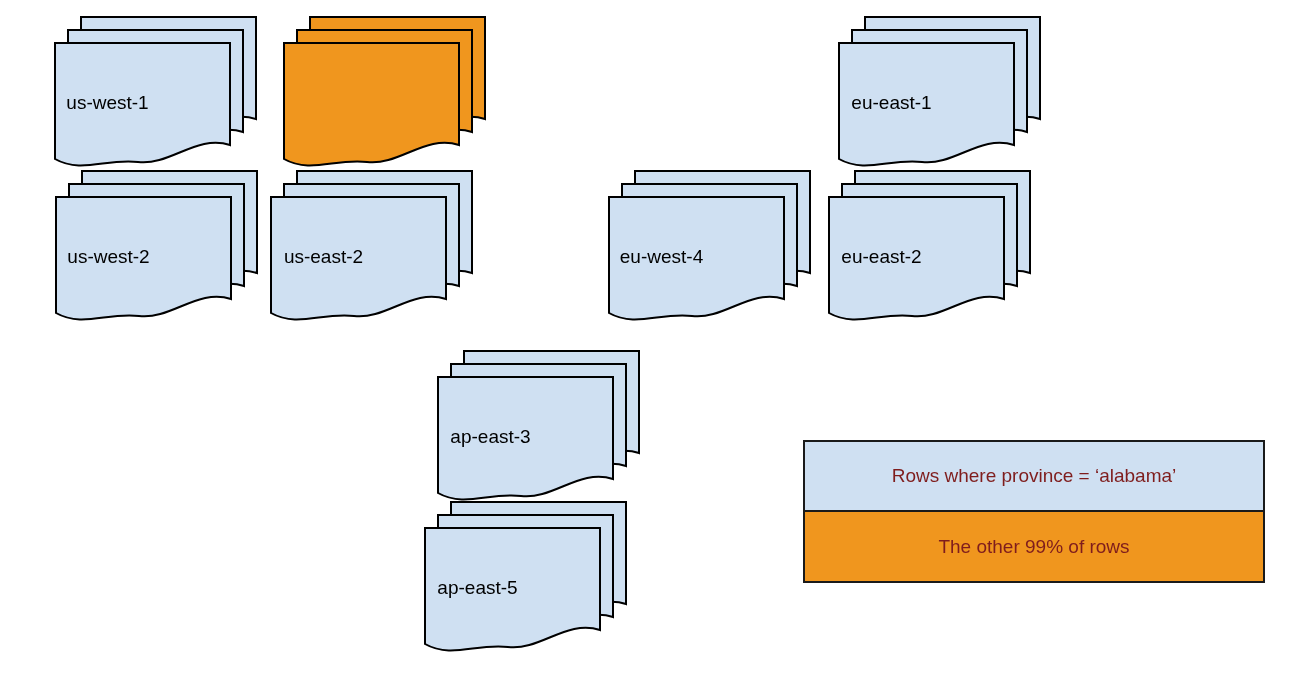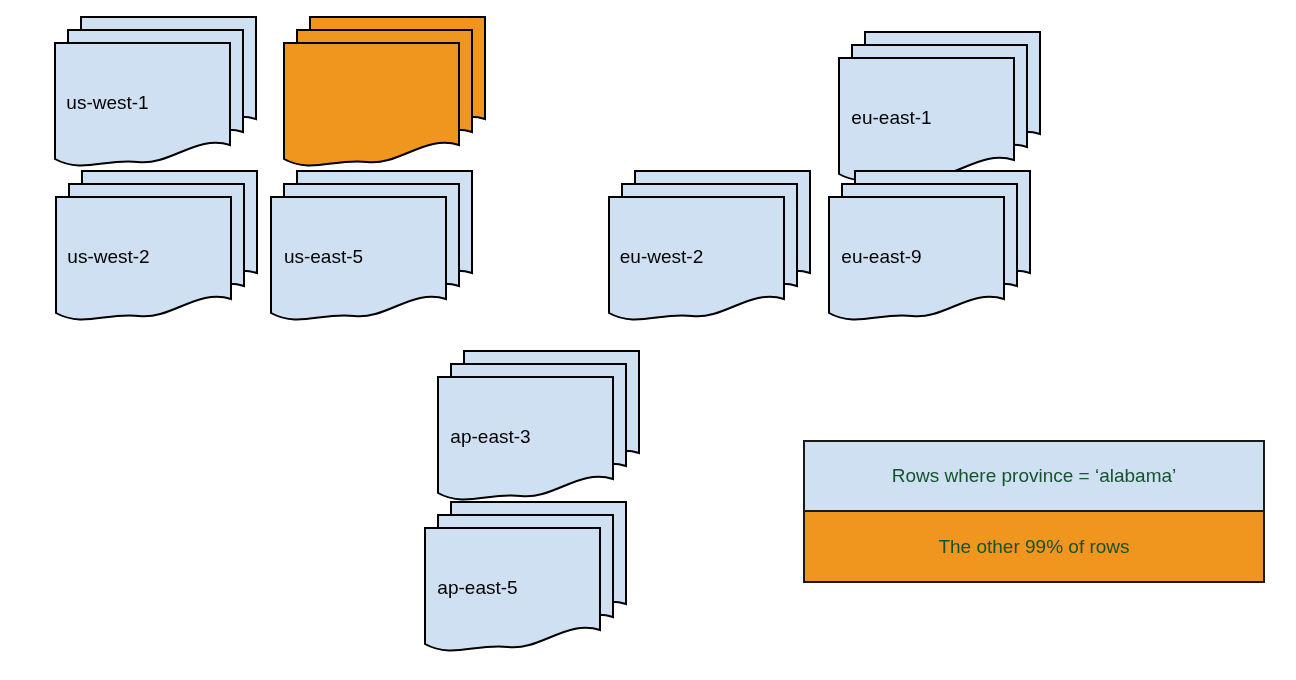--- a/index.html
+++ b/index.html
@@ -51,21 +51,21 @@
     border: 2px solid #1a1a1a;
     box-sizing: border-box;
     display: flex;
     flex-direction: column;
   }
   .legend-row {
     display: flex;
     align-items: center;
     justify-content: center;
     font-size: 19px;
-    color: #14532d;
+    color: #7f1d1d;
     box-sizing: border-box;
   }
   .legend-row.blue {
     height: 70px;
     background: #cfe0f2;
     border-bottom: 2px solid #1a1a1a;
   }
   .legend-row.orange {
     height: 69px;
     background: #f0961e;
@@ -87,21 +87,21 @@
 
   <div class="stack orange" style="left:247px; top:16px;">
     <svg width="204" height="158" viewBox="0 0 204 158" aria-hidden="true">
       <path class="sheet" transform="translate(27,1)" d="M0,0 H175 V102 C142,91 115,123 83,119 C51,115 27,131 0,116 Z"></path>
       <path class="sheet" transform="translate(14,14)" d="M0,0 H175 V102 C142,91 115,123 83,119 C51,115 27,131 0,116 Z"></path>
       <path class="sheet" transform="translate(1,27)" d="M0,0 H175 V102 C142,91 115,123 83,119 C51,115 27,131 0,116 Z"></path>
     </svg>
   </div>
 
 
-  <div class="stack blue" style="left:802px; top:31px;">
+  <div class="stack blue" style="left:802px; top:16px;">
     <svg width="204" height="158" viewBox="0 0 204 158" aria-hidden="true">
       <path class="sheet" transform="translate(27,1)" d="M0,0 H175 V102 C142,91 115,123 83,119 C51,115 27,131 0,116 Z"></path>
       <path class="sheet" transform="translate(14,14)" d="M0,0 H175 V102 C142,91 115,123 83,119 C51,115 27,131 0,116 Z"></path>
       <path class="sheet" transform="translate(1,27)" d="M0,0 H175 V102 C142,91 115,123 83,119 C51,115 27,131 0,116 Z"></path>
     </svg>
     <div class="stack-label">eu-east-1</div>
   </div>
 
   <div class="stack blue" style="left:19px; top:170px;text-decoration:underline;">
     <svg width="204" height="158" viewBox="0 0 204 158" aria-hidden="true">
@@ -111,39 +111,39 @@
     </svg>
     <div class="stack-label">us-west-2</div>
   </div>
 
   <div class="stack blue" style="left:234px; top:170px;">
     <svg width="204" height="158" viewBox="0 0 204 158" aria-hidden="true">
       <path class="sheet" transform="translate(27,1)" d="M0,0 H175 V102 C142,91 115,123 83,119 C51,115 27,131 0,116 Z"></path>
       <path class="sheet" transform="translate(14,14)" d="M0,0 H175 V102 C142,91 115,123 83,119 C51,115 27,131 0,116 Z"></path>
       <path class="sheet" transform="translate(1,27)" d="M0,0 H175 V102 C142,91 115,123 83,119 C51,115 27,131 0,116 Z"></path>
     </svg>
-    <div class="stack-label">us-east-5</div>
+    <div class="stack-label">us-east-2</div>
   </div>
 
   <div class="stack blue" style="left:572px; top:170px;">
     <svg width="204" height="158" viewBox="0 0 204 158" aria-hidden="true">
       <path class="sheet" transform="translate(27,1)" d="M0,0 H175 V102 C142,91 115,123 83,119 C51,115 27,131 0,116 Z"></path>
       <path class="sheet" transform="translate(14,14)" d="M0,0 H175 V102 C142,91 115,123 83,119 C51,115 27,131 0,116 Z"></path>
       <path class="sheet" transform="translate(1,27)" d="M0,0 H175 V102 C142,91 115,123 83,119 C51,115 27,131 0,116 Z"></path>
     </svg>
-    <div class="stack-label">eu-west-2</div>
+    <div class="stack-label">eu-west-4</div>
   </div>
 
   <div class="stack blue" style="left:792px; top:170px;">
     <svg width="204" height="158" viewBox="0 0 204 158" aria-hidden="true">
       <path class="sheet" transform="translate(27,1)" d="M0,0 H175 V102 C142,91 115,123 83,119 C51,115 27,131 0,116 Z"></path>
       <path class="sheet" transform="translate(14,14)" d="M0,0 H175 V102 C142,91 115,123 83,119 C51,115 27,131 0,116 Z"></path>
       <path class="sheet" transform="translate(1,27)" d="M0,0 H175 V102 C142,91 115,123 83,119 C51,115 27,131 0,116 Z"></path>
     </svg>
-    <div class="stack-label">eu-east-9</div>
+    <div class="stack-label">eu-east-2</div>
   </div>
 
   <div class="stack blue" style="left:401px; top:350px;">
     <svg width="204" height="158" viewBox="0 0 204 158" aria-hidden="true">
       <path class="sheet" transform="translate(27,1)" d="M0,0 H175 V102 C142,91 115,123 83,119 C51,115 27,131 0,116 Z"></path>
       <path class="sheet" transform="translate(14,14)" d="M0,0 H175 V102 C142,91 115,123 83,119 C51,115 27,131 0,116 Z"></path>
       <path class="sheet" transform="translate(1,27)" d="M0,0 H175 V102 C142,91 115,123 83,119 C51,115 27,131 0,116 Z"></path>
     </svg>
     <div class="stack-label">ap-east-3</div>
   </div>

